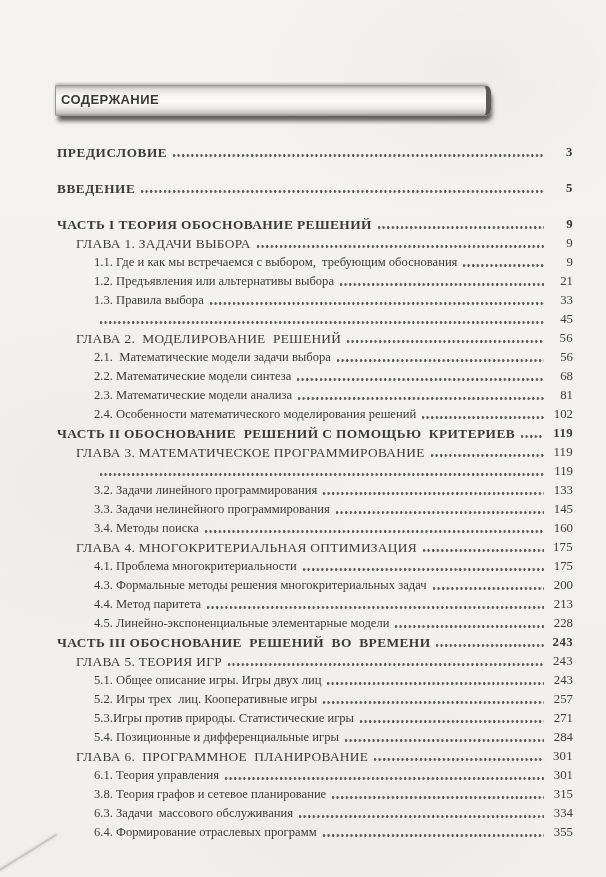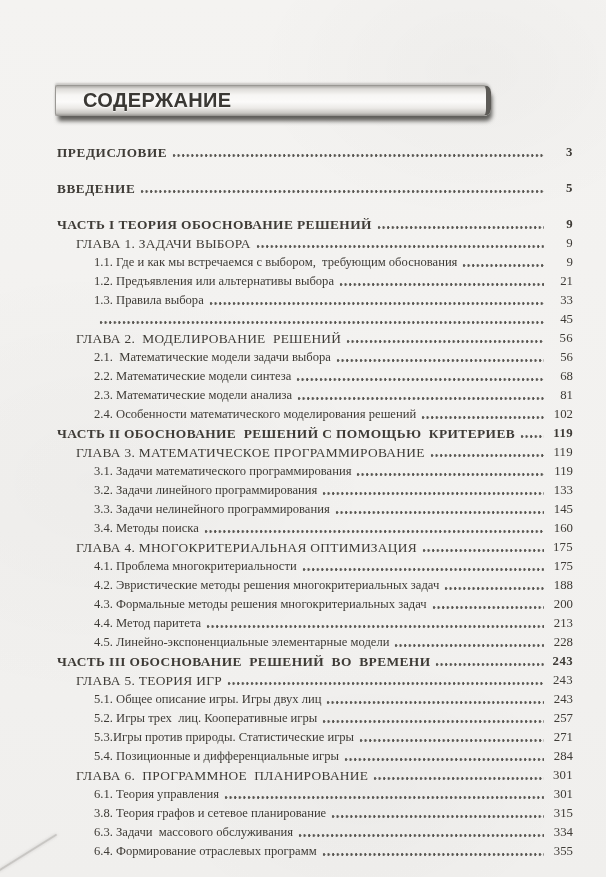--- a/index.html
+++ b/index.html
@@ -44,25 +44,25 @@
     border-right: 5px solid #5d5b57;
     border-radius: 2px 7px 7px 2px;
     background: linear-gradient(180deg,
       #aeaca8 0px, #dedcd9 3px, #f7f6f4 9px,
       #fbfaf9 16px, #eceae7 22px, #c9c7c3 27px, #a5a39f 29px);
     box-shadow: 2px 6px 4px -1px rgba(58,56,52,0.8),
                 0 -2px 2px rgba(120,118,114,0.35);
   }
   .banner-title {
     display: block;
-    padding-left: 27px;
+    padding-left: 5px;
     line-height: 28px;
     font-family: "Liberation Sans", sans-serif;
     font-weight: bold;
-    font-size: 20px;
+    font-size: 13px;
     letter-spacing: 0.4px;
     color: #3a3834;
     text-shadow: 0 1px 0 rgba(255,255,255,0.6);
   }
   .toc {
     position: absolute;
     top: 143px;
     left: 57px;
     right: 33px;
   }
@@ -130,27 +130,26 @@
       <div class="row section"><span class="label">1.2. Предъявления или альтернативы выбора</span><span class="leader"></span><span class="pagenum">21</span></div>
       <div class="row section"><span class="label">1.3. Правила выбора</span><span class="leader"></span><span class="pagenum">33</span></div>
       <div class="row section"><span class="leader"></span><span class="pagenum">45</span></div>
       <div class="row chapter"><span class="label">ГЛАВА 2.  МОДЕЛИРОВАНИЕ  РЕШЕНИЙ</span><span class="leader"></span><span class="pagenum">56</span></div>
       <div class="row section"><span class="label">2.1.  Математические модели задачи выбора</span><span class="leader"></span><span class="pagenum">56</span></div>
       <div class="row section"><span class="label">2.2. Математические модели синтеза</span><span class="leader"></span><span class="pagenum">68</span></div>
       <div class="row section"><span class="label">2.3. Математические модели анализа</span><span class="leader"></span><span class="pagenum">81</span></div>
       <div class="row section"><span class="label">2.4. Особенности математического моделирования решений</span><span class="leader"></span><span class="pagenum">102</span></div>
       <div class="row part"><span class="label">ЧАСТЬ II ОБОСНОВАНИЕ  РЕШЕНИЙ С ПОМОЩЬЮ  КРИТЕРИЕВ</span><span class="leader"></span><span class="pagenum">119</span></div>
       <div class="row chapter"><span class="label">ГЛАВА 3. МАТЕМАТИЧЕСКОЕ ПРОГРАММИРОВАНИЕ</span><span class="leader"></span><span class="pagenum">119</span></div>
-      <div class="row section"><span class="label">3.1. Задачи математического программирования</span><span class="leader"></span><span class="pagenum">119</span></div>
+      <div class="row section"><span class="leader"></span><span class="pagenum">119</span></div>
       <div class="row section"><span class="label">3.2. Задачи линейного программирования</span><span class="leader"></span><span class="pagenum">133</span></div>
       <div class="row section"><span class="label">3.3. Задачи нелинейного программирования</span><span class="leader"></span><span class="pagenum">145</span></div>
       <div class="row section"><span class="label">3.4. Методы поиска</span><span class="leader"></span><span class="pagenum">160</span></div>
       <div class="row chapter"><span class="label">ГЛАВА 4. МНОГОКРИТЕРИАЛЬНАЯ ОПТИМИЗАЦИЯ</span><span class="leader"></span><span class="pagenum">175</span></div>
       <div class="row section"><span class="label">4.1. Проблема многокритериальности</span><span class="leader"></span><span class="pagenum">175</span></div>
-      <div class="row section"><span class="label">4.2. Эвристические методы решения многокритериальных задач</span><span class="leader"></span><span class="pagenum">188</span></div>
       <div class="row section"><span class="label">4.3. Формальные методы решения многокритериальных задач</span><span class="leader"></span><span class="pagenum">200</span></div>
       <div class="row section"><span class="label">4.4. Метод паритета</span><span class="leader"></span><span class="pagenum">213</span></div>
       <div class="row section"><span class="label">4.5. Линейно-экспоненциальные элементарные модели</span><span class="leader"></span><span class="pagenum">228</span></div>
       <div class="row part"><span class="label">ЧАСТЬ III ОБОСНОВАНИЕ  РЕШЕНИЙ  ВО  ВРЕМЕНИ</span><span class="leader"></span><span class="pagenum">243</span></div>
       <div class="row chapter"><span class="label">ГЛАВА 5. ТЕОРИЯ ИГР</span><span class="leader"></span><span class="pagenum">243</span></div>
       <div class="row section"><span class="label">5.1. Общее описание игры. Игры двух лиц</span><span class="leader"></span><span class="pagenum">243</span></div>
       <div class="row section"><span class="label">5.2. Игры трех  лиц. Кооперативные игры</span><span class="leader"></span><span class="pagenum">257</span></div>
       <div class="row section"><span class="label">5.3.Игры против природы. Статистические игры</span><span class="leader"></span><span class="pagenum">271</span></div>
       <div class="row section"><span class="label">5.4. Позиционные и дифференциальные игры</span><span class="leader"></span><span class="pagenum">284</span></div>
       <div class="row chapter"><span class="label">ГЛАВА 6.  ПРОГРАММНОЕ  ПЛАНИРОВАНИЕ</span><span class="leader"></span><span class="pagenum">301</span></div>

